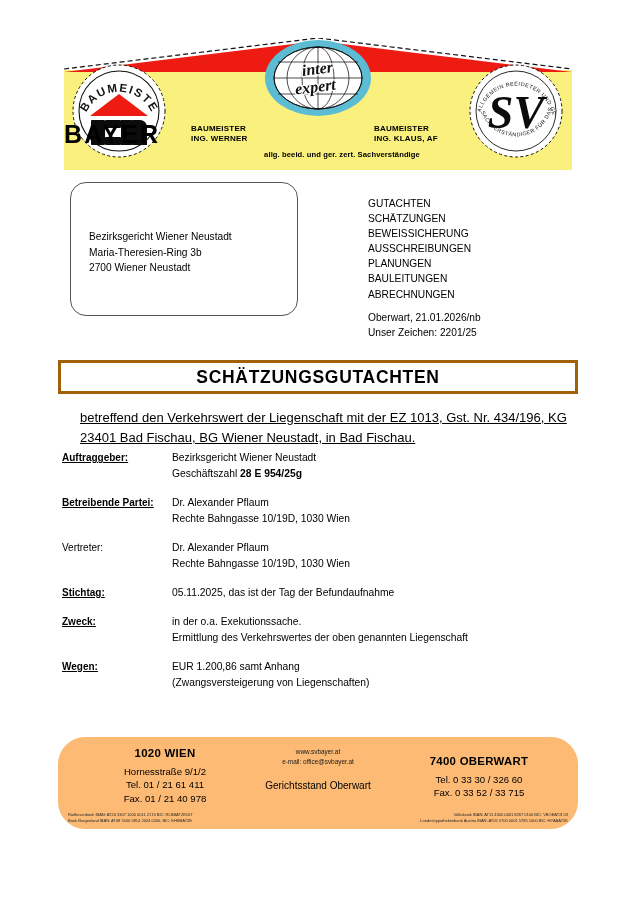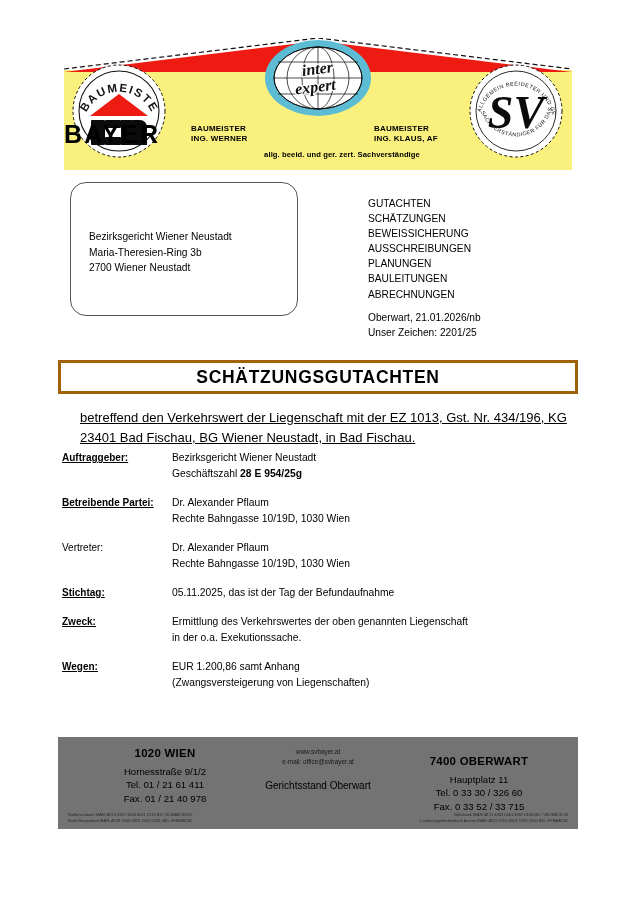--- a/index.html
+++ b/index.html
@@ -184,21 +184,22 @@
   }
   .row-value .b { font-weight: bold; }
 
   
   .footer {
     position: absolute;
     left: 58px;
     top: 737px;
     width: 520px;
     height: 92px;
-    background: #737373;
+    background: #fdba74;
+    border-radius: 27px;
   }
   .f-col {
     position: absolute;
     top: 8px;
     font-size: 9.6px;
     line-height: 1.45;
     text-align: center;
   }
   .f-left  { left: 12px;  width: 190px; }
   .f-mid   { left: 196px; width: 128px; top: 10px; }
@@ -363,22 +364,22 @@
     <div class="row">
       <div class="row-label underline">Stichtag:</div>
       <div class="row-value">
         <div>05.11.2025, das ist der Tag der Befundaufnahme</div>
       </div>
     </div>
 
     <div class="row">
       <div class="row-label underline">Zweck:</div>
       <div class="row-value">
+        <div>in der o.a. Exekutionssache.</div>
         <div>Ermittlung des Verkehrswertes der oben genannten Liegenschaft</div>
-        <div>in der o.a. Exekutionssache.</div>
       </div>
     </div>
 
     <div class="row">
       <div class="row-label underline">Wegen:</div>
       <div class="row-value">
         <div>EUR 1.200,86 samt Anhang</div>
         <div>(Zwangsversteigerung von Liegenschaften)</div>
       </div>
     </div>
@@ -395,21 +396,20 @@
     </div>
 
     <div class="f-col f-mid">
       <div class="f-mid-web">www.svbayer.at</div>
       <div class="f-mid-web">e-mail: office@svbayer.at</div>
       <div class="f-mid-court">Gerichtsstand Oberwart</div>
     </div>
 
     <div class="f-col f-right">
       <div class="f-city">7400 OBERWART</div>
-      <div>Hauptplatz 11</div>
       <div>Tel. 0 33 30 / 326 60</div>
       <div>Fax. 0 33 52 / 33 715</div>
     </div>
 
     <div class="f-bank f-bank-left">Raiffeisenbank IBAN: AT24 3307 1000 0011 2174 BIC: RLBBAT2E167
 Bank Burgenland IBAN: AT08 5100 0914 2024 0200, BIC: EHBBAT2E</div>
     <div class="f-bank f-bank-right">Volksbank IBAN: AT11 4300 0401 8267 0100 BIC: VBOEAT2I 03
 Landeshypothekenbank Austria IBAN: AT05 5700 0001 5785 1000 BIC: HYAAAT2K</div>
   </div>
 

